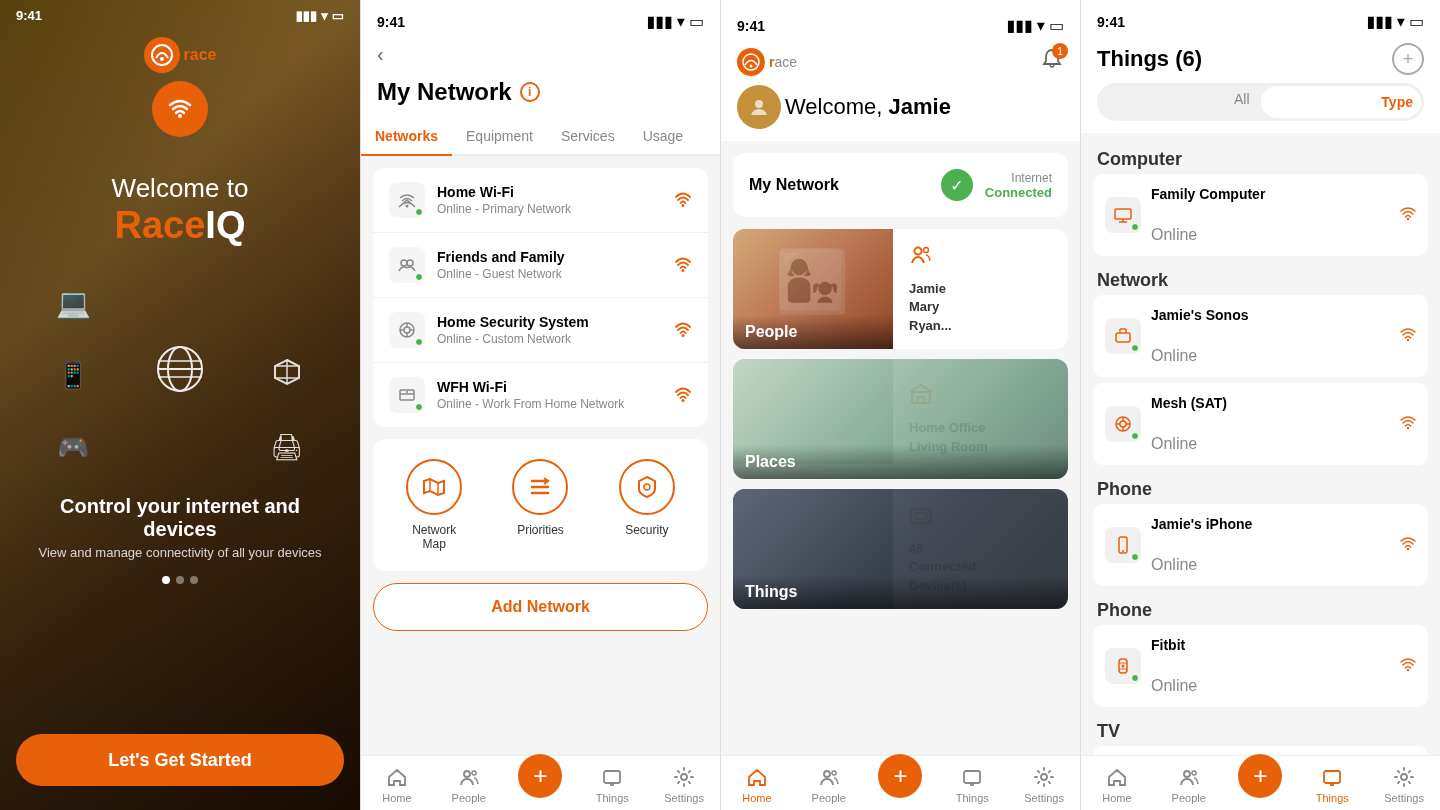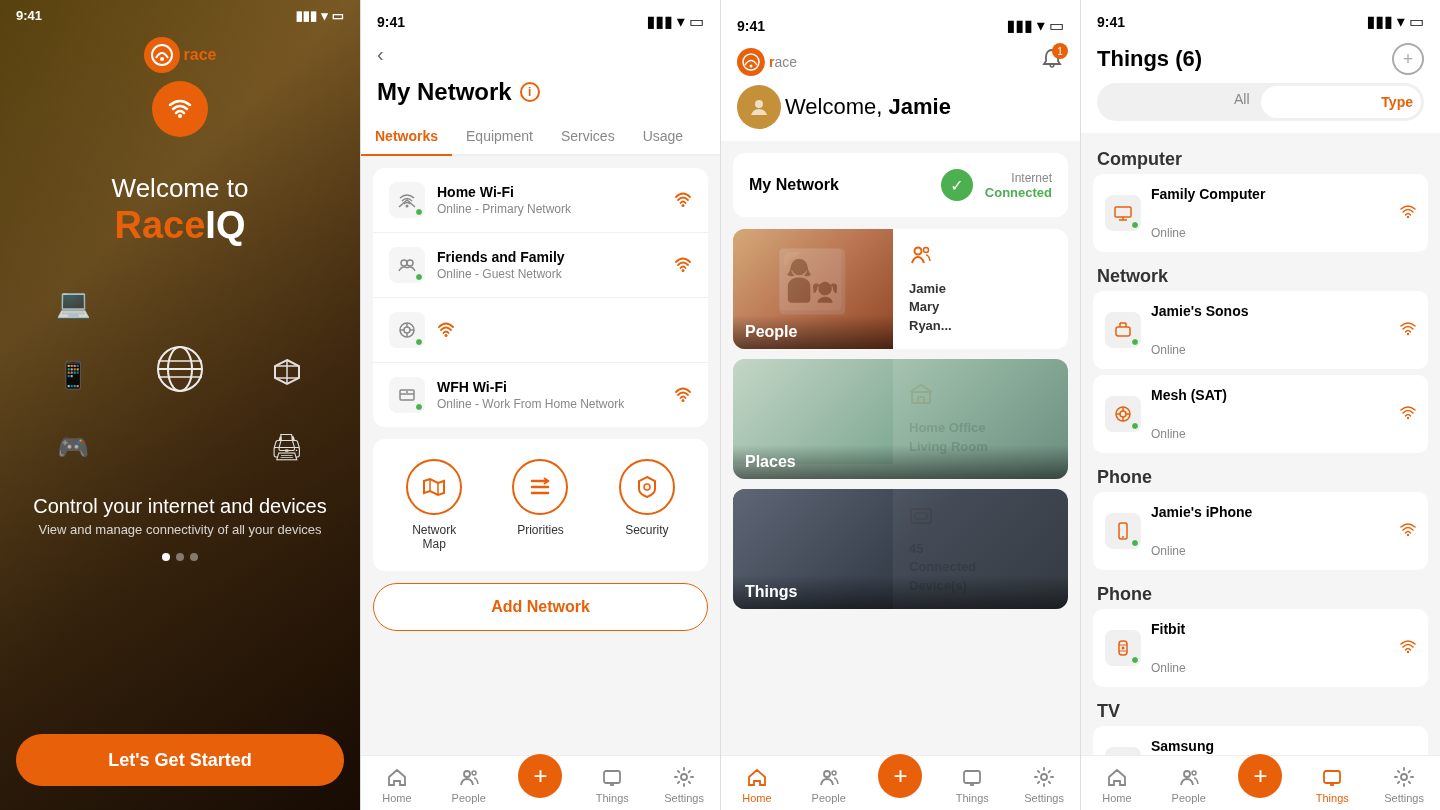--- a/index.html
+++ b/index.html
@@ -105,21 +105,22 @@
     .brand-name {
       color: white;
       font-size: 38px;
       font-weight: 700;
       margin-top: 0;
     }
     .brand-name span { color: #e8610a; }
     .control-text {
       color: white;
       font-size: 20px;
-      font-weight: 400;
+      font-weight: 700;
+      text-align: center;
       margin-top: 16px;
       padding: 0 24px;
     }
     .subtitle-text {
       color: rgba(255,255,255,0.8);
       font-size: 13px;
       text-align: center;
       margin-top: 4px;
       padding: 0 32px;
     }
@@ -587,21 +588,21 @@
       bottom: 2px;
       right: 2px;
       width: 8px;
       height: 8px;
       background: #4CAF50;
       border-radius: 50%;
       border: 1px solid white;
     }
     .thing-info { flex: 1; }
     .thing-name { font-size: 14px; font-weight: 600; }
-    .thing-status { font-size: 12px; color: #888; margin-top: 24px; }
+    .thing-status { font-size: 16px; color: #888; margin-top: 24px; }
     .thing-wifi { color: #e8610a; font-size: 16px; }
   </style>
 </head>
 <body>
 
 <div class="screen1">
   <div class="screen1-photo"></div>
   <div class="screen1-bg"></div>
   <div class="screen1-content">
     <div class="status-bar">
@@ -755,20 +756,24 @@
         <svg width="20" height="20" viewBox="0 0 20 20" fill="none">
           <circle cx="10" cy="10" r="7" stroke="#888" stroke-width="1.5" fill="none"></circle>
           <circle cx="10" cy="10" r="3" stroke="#888" stroke-width="1.5" fill="none"></circle>
           <line x1="10" y1="3" x2="10" y2="7" stroke="#888" stroke-width="1.5"></line>
           <line x1="10" y1="13" x2="10" y2="17" stroke="#888" stroke-width="1.5"></line>
           <line x1="3" y1="10" x2="7" y2="10" stroke="#888" stroke-width="1.5"></line>
           <line x1="13" y1="10" x2="17" y2="10" stroke="#888" stroke-width="1.5"></line>
         </svg>
         <div class="net-dot"></div>
       </div>
+      <div class="network-info">
+        <div class="network-name">Home Security System</div>
+        <div class="network-sub">Online - Custom Network</div>
+      </div>
       <span class="wifi-icon-orange">
         <svg width="18" height="18" viewBox="0 0 18 18" fill="none">
           <path d="M2 8 Q9 1 16 8" stroke="#e8610a" stroke-width="1.8" fill="none" stroke-linecap="round"></path>
           <path d="M4 11 Q9 6 14 11" stroke="#e8610a" stroke-width="1.8" fill="none" stroke-linecap="round"></path>
           <path d="M6.5 14 Q9 11 11.5 14" stroke="#e8610a" stroke-width="1.8" fill="none" stroke-linecap="round"></path>
           <circle cx="9" cy="16.5" r="1.5" fill="#e8610a"></circle>
         </svg>
       </span>
     </div>
     <div class="network-item">

